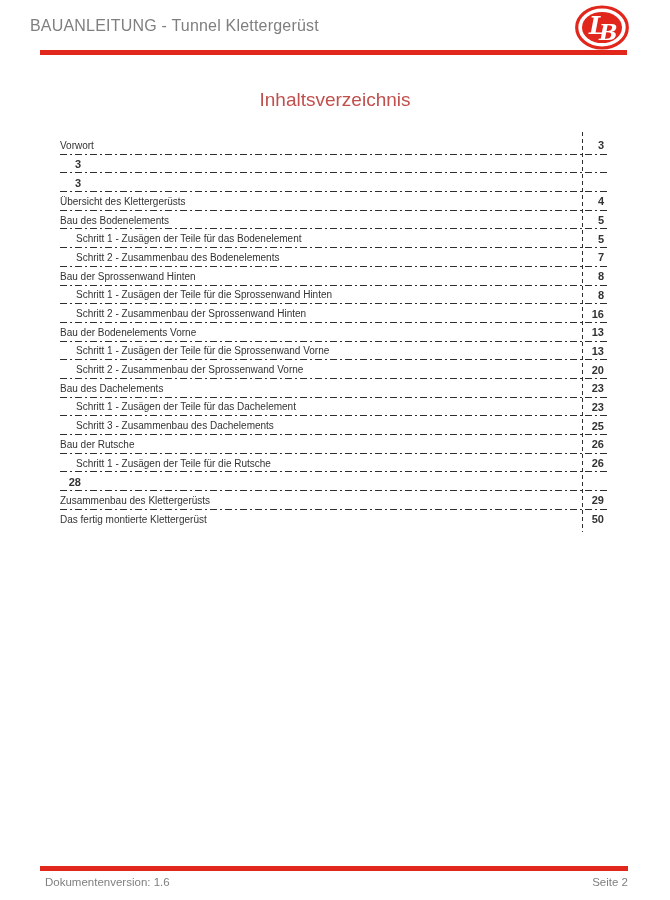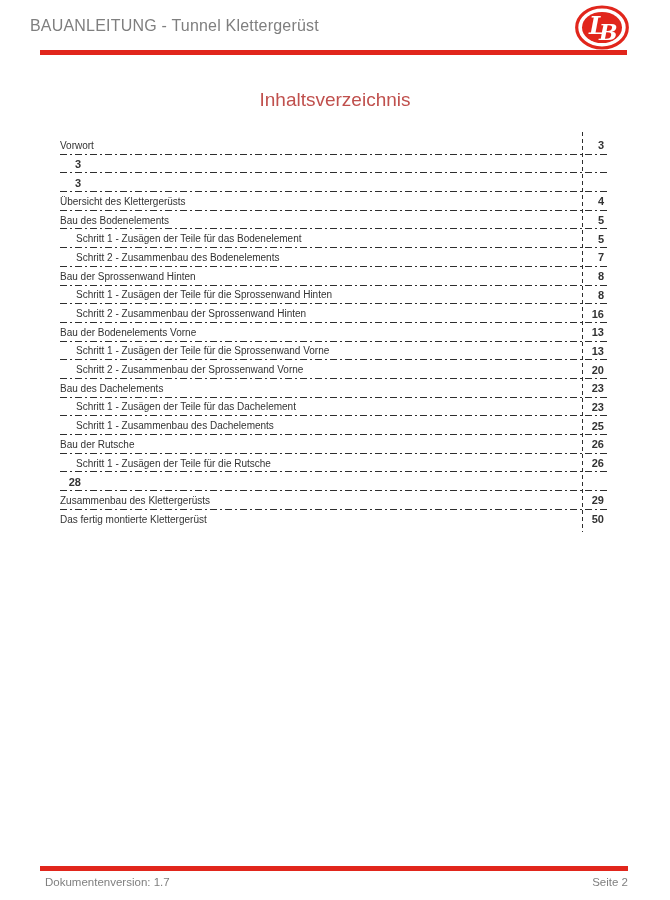--- a/index.html
+++ b/index.html
@@ -145,21 +145,21 @@
   </div>
     <div class="toc-row level-1">
     <span class="toc-label">Bau des Dachelements</span>
     <span class="toc-page">23</span>
   </div>
     <div class="toc-row level-2">
     <span class="toc-label">Schritt 1 - Zusägen der Teile für das Dachelement</span>
     <span class="toc-page">23</span>
   </div>
     <div class="toc-row level-2">
-    <span class="toc-label">Schritt 1 - Zusammenbau des Dachelements</span>
+    <span class="toc-label">Schritt 3 - Zusammenbau des Dachelements</span>
     <span class="toc-page">25</span>
   </div>
     <div class="toc-row level-1">
     <span class="toc-label">Bau der Rutsche</span>
     <span class="toc-page">26</span>
   </div>
     <div class="toc-row level-2">
     <span class="toc-label">Schritt 1 - Zusägen der Teile für die Rutsche</span>
     <span class="toc-page">26</span>
   </div>
@@ -170,14 +170,14 @@
     <span class="toc-label">Zusammenbau des Klettergerüsts</span>
     <span class="toc-page">29</span>
   </div>
     <div class="toc-row level-1">
     <span class="toc-label">Das fertig montierte Klettergerüst</span>
     <span class="toc-page">50</span>
   </div>
   </div>
 
 <div class="footer-rule"></div>
-<div class="footer-left">Dokumentenversion: 1.7</div>
+<div class="footer-left">Dokumentenversion: 1.6</div>
 <div class="footer-right">Seite 2</div>
 
 </body></html>

